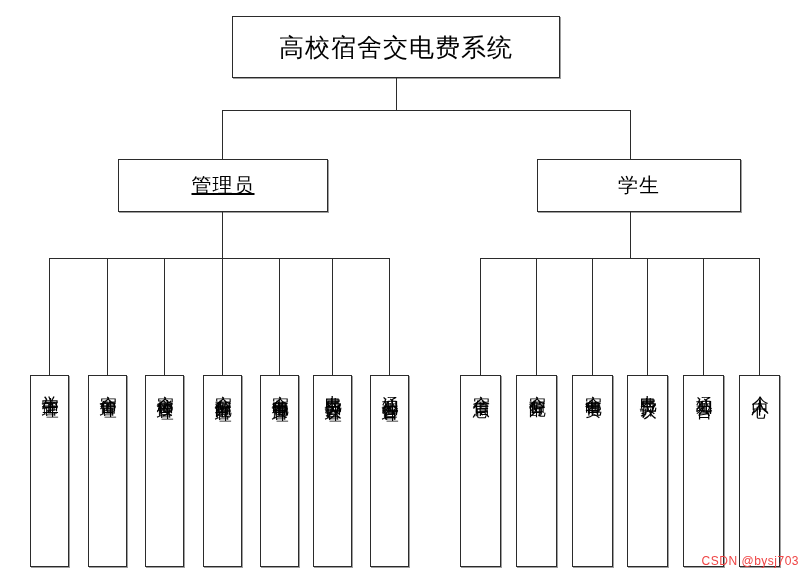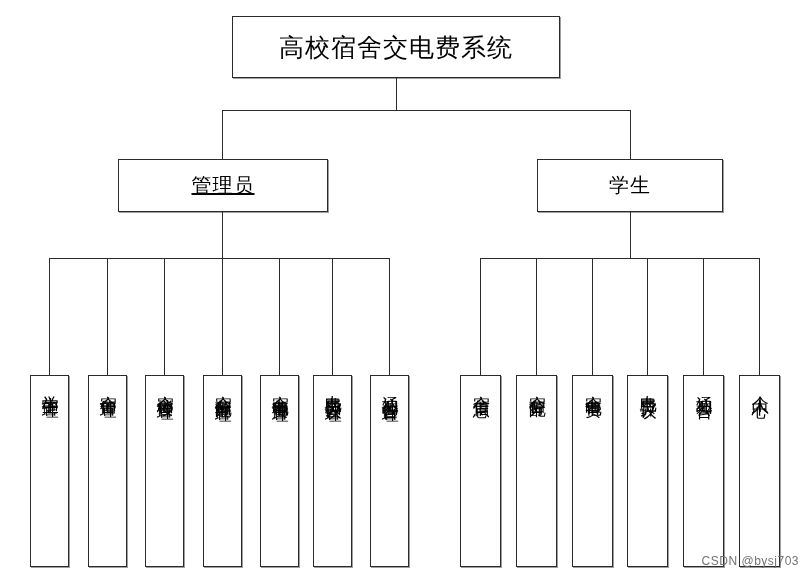--- a/index.html
+++ b/index.html
@@ -42,21 +42,21 @@
   }
 
   
   .lvl2 {
     height: 53px;
     font-size: 20px;
     letter-spacing: 1px;
     top: 159px;
   }
   #admin-node { left: 118px; width: 210px; text-decoration: underline; }
-  #student-node { left: 537px; width: 186px; }
+  #student-node { left: 537px; width: 204px; }
 
   
   .leaf {
     top: 375px;
     height: 192px;
     font-size: 17px;
     line-height: 1.08;
     padding: 6px 2px;
     align-items: flex-start;
     justify-content: center;
@@ -76,21 +76,21 @@
   }
   .vline { width: 1px; }
   .hline { height: 1px; }
 
   
   #watermark {
     position: absolute;
     right: 8px;
     bottom: 6px;
     font-size: 12px;
-    color: #737373;
+    color: #ef4444;
     letter-spacing: 0.5px;
     user-select: none;
     white-space: nowrap;
   }
 </style>
 </head>
 <body>
 
 <div id="canvas">
 

